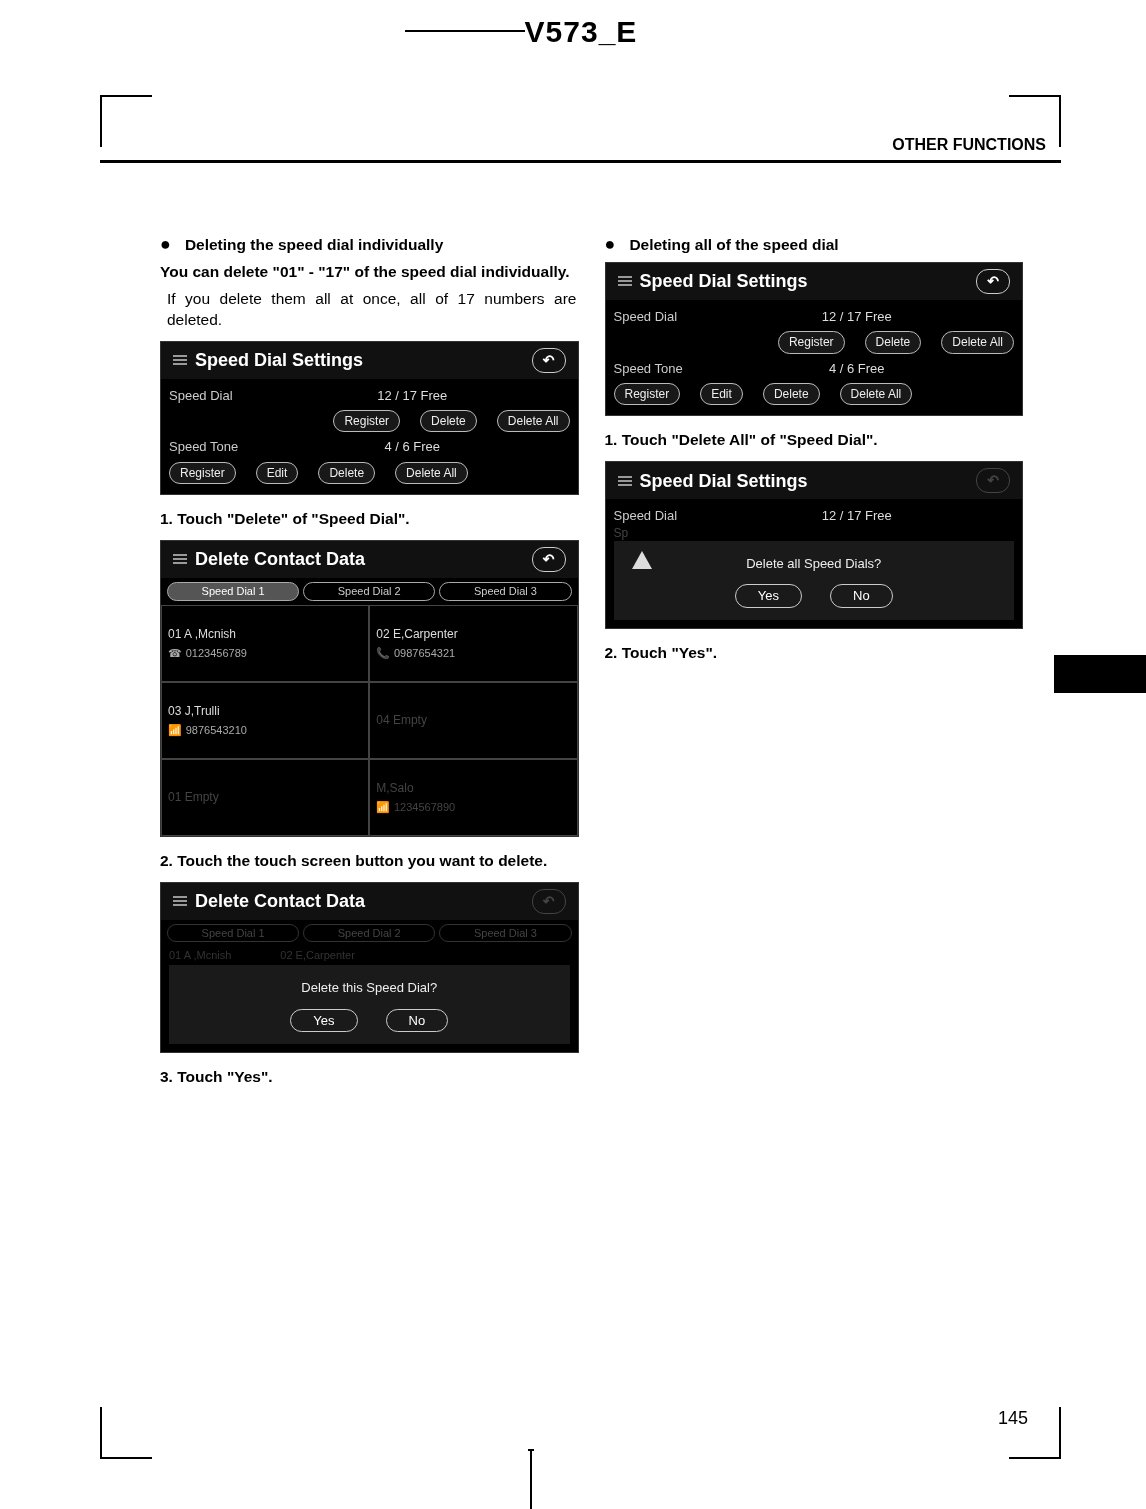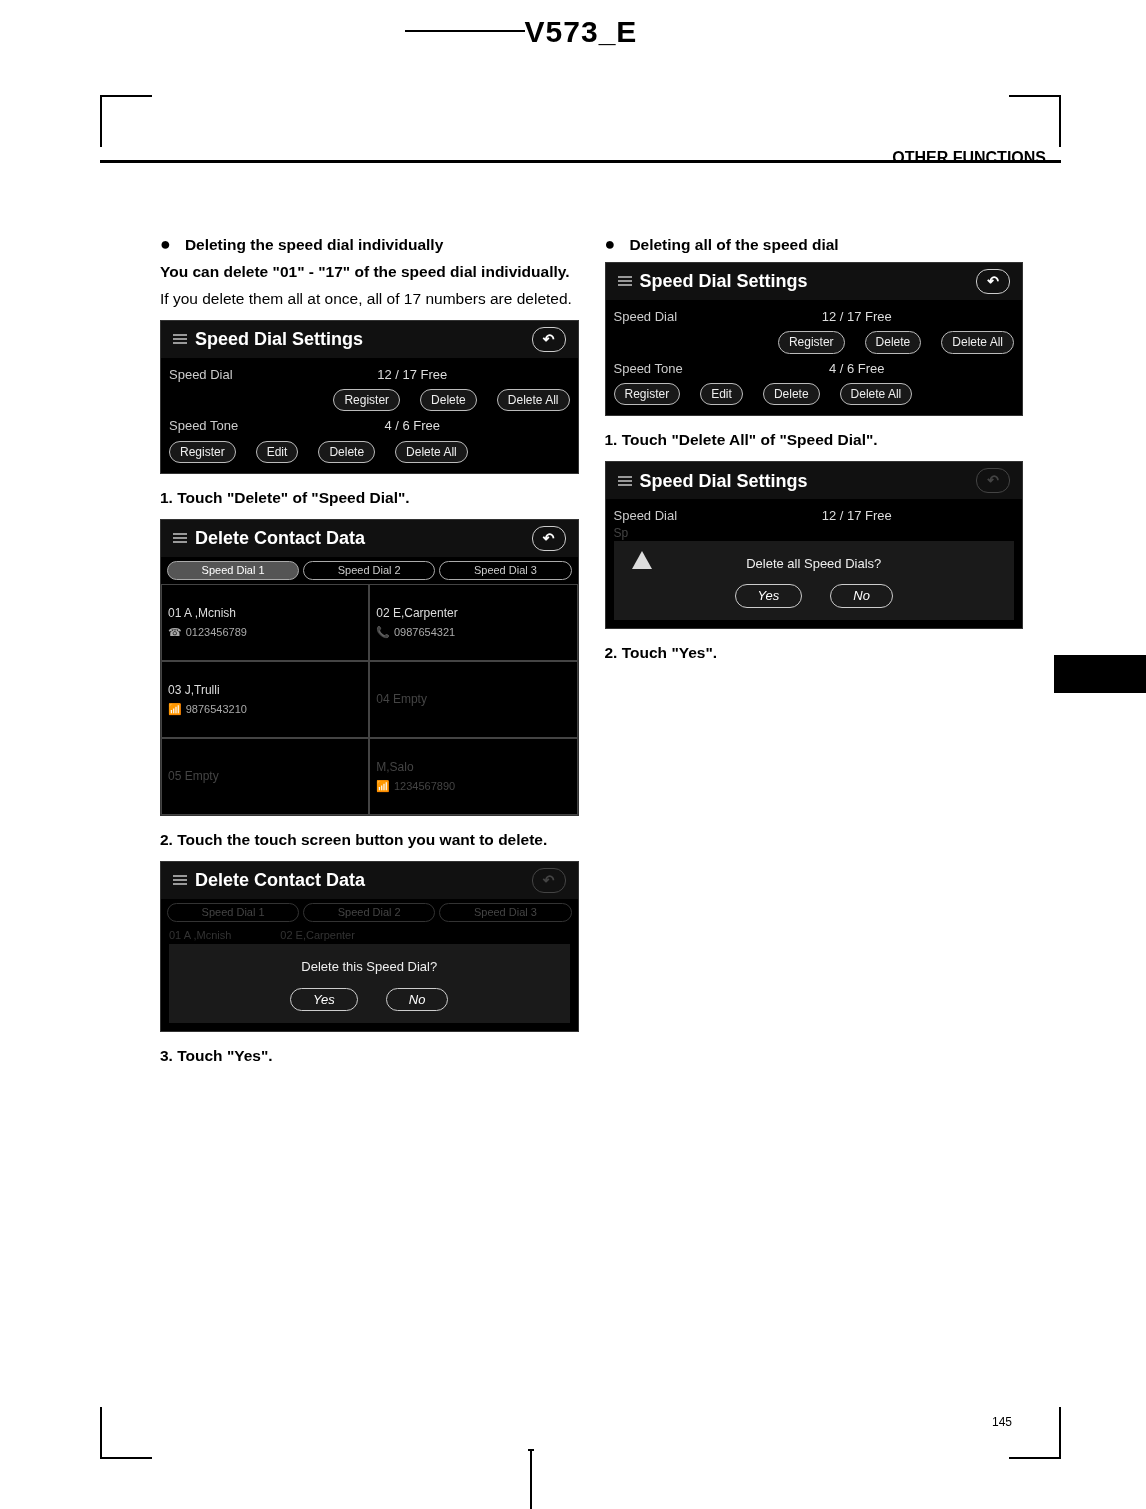--- a/index.html
+++ b/index.html
@@ -30,21 +30,20 @@
     font-size: 30px;
     font-weight: bold;
     letter-spacing: 1px;
   }
   .section-header {
     position: absolute;
     top: 136px;
     right: 100px;
     font-weight: bold;
     font-size: 16px;
-    margin-top: 13px;
   }
   .section-rule {
     position: absolute;
     top: 160px;
     left: 100px;
     right: 85px;
     border-top: 3px solid #000;
   }
   .content {
     position: absolute;
@@ -56,21 +55,21 @@
   }
   .col {
     flex: 1;
     font-size: 15.5px;
     line-height: 1.35;
   }
   .bullet-row { display: flex; gap: 14px; margin-bottom: 6px; }
   .bullet-dot { font-size: 18px; line-height: 1; }
   .bullet-text { font-weight: bold; text-align: justify; flex: 1; }
   .bold-p { font-weight: bold; text-align: justify; margin: 4px 0 6px 0; }
-  .reg-p { text-align: justify; margin: 4px 0 10px 0; }
+  .reg-p { text-align: justify; margin: 4px 0 10px 7px; }
   .step { font-weight: bold; text-align: justify; margin: 14px 0 10px 0; }
 
   
   .shot {
     background: #000;
     color: #fff;
     width: 100%;
     border: 1px solid #333;
     font-size: 13px;
     margin: 0 0 6px 0;
@@ -147,34 +146,34 @@
     margin: 0 8px 8px 8px;
   }
   .warn-icon {
     position: absolute; left: 18px; top: 10px;
     width: 0; height: 0;
     border-left: 10px solid transparent;
     border-right: 10px solid transparent;
     border-bottom: 18px solid #ddd;
   }
   .dialog-text { font-size: 13px; color: #eee; }
-  .yn-row { display: flex; gap: 28px; font-style: italic; }
+  .yn-row { display: flex; gap: 28px; }
   .yn {
     border: 1.2px solid #ccc;
     border-radius: 14px;
     padding: 2px 22px;
     font-size: 13px;
     color: #fff;
   }
 
   .page-num {
     position: absolute;
-    right: 134px;
+    right: 118px;
     bottom: 80px;
-    font-size: 12px;
+    font-size: 18px;
   }
 
   .black-tab {
     position: absolute;
     right: 0;
     top: 655px;
     width: 92px;
     height: 38px;
     background: #000;
   }
@@ -274,21 +273,21 @@
           <span class="main">03  J,Trulli</span>
           <span class="sub">
               <span>📶</span>
               <span>9876543210</span>
             </span>
         </div>
         <div class="cell dim">
           <span class="main">04  Empty</span>
         </div>
         <div class="cell dim">
-          <span class="main">05  Empty</span>
+          <span class="main">01  Empty</span>
         </div>
         <div class="cell dim">
           <span class="main">M,Salo</span>
           <span class="sub">
               <span>📶</span>
               <span>1234567890</span>
             </span>
         </div>
       </div>
     </div>

